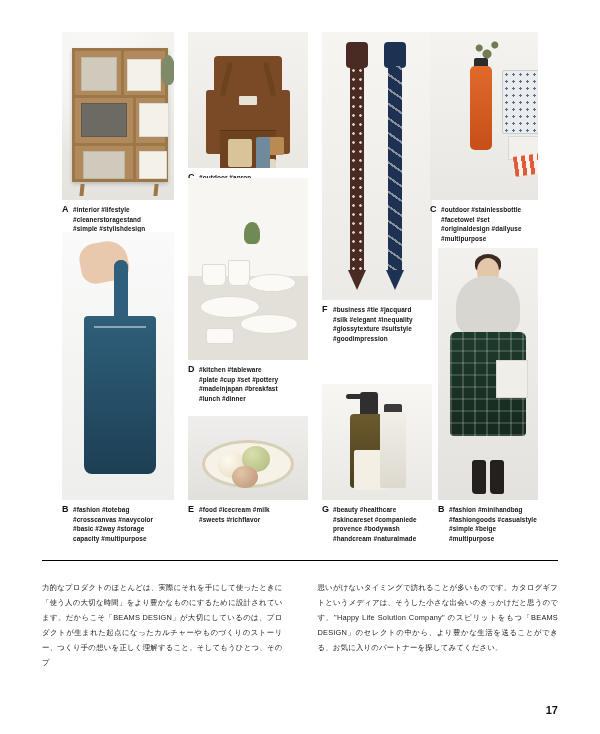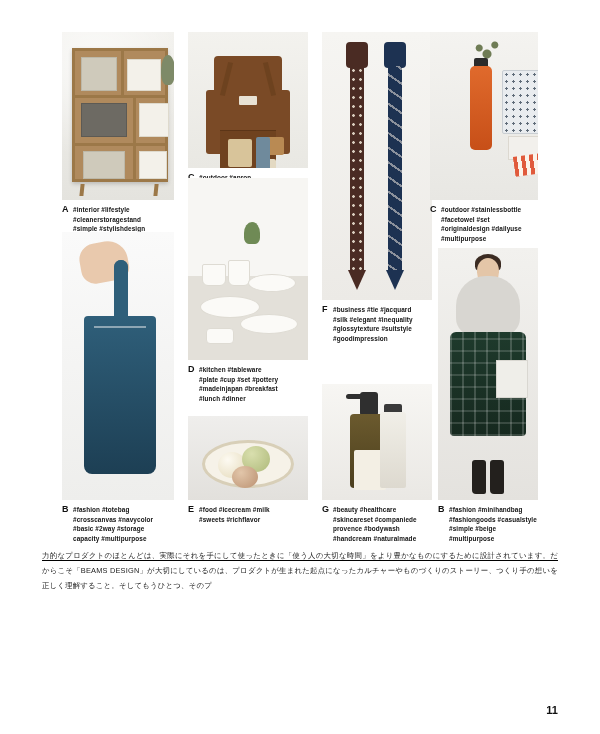--- a/index.html
+++ b/index.html
@@ -308,21 +308,21 @@
   
   .rule {
     position: absolute;
     left: 42px; right: 42px;
     height: 1px;
     background: #000;
     top: 560px;
   }
   .columns {
     position: absolute;
-    left: 42px; right: 42px; top: 548px;
+    left: 42px; right: 42px; top: 580px;
     display: flex;
     gap: 35px;
   }
   .col {
     flex: 1 1 0;
     font-size: 7.4px;
     line-height: 15px;
     color: #1a1a1a;
     text-align: justify;
     letter-spacing: 0.2px;
@@ -528,16 +528,17 @@
 #fashiongoods #casualstyle
 #simple #beige
 #multipurpose</span>
     </div>
   </div>
 
   <div class="rule"></div>
 
   <div class="columns">
     <div class="col">力的なプロダクトのほとんどは、実際にそれを手にして使ったときに「使う人の大切な時間」をより豊かなものにするために設計されています。だからこそ「BEAMS DESIGN」が大切にしているのは、プロダクトが生まれた起点になったカルチャーやものづくりのストーリー、つくり手の想いを正しく理解すること。そしてもうひとつ、そのプ</div>
-  </div>
-
-  <div class="folio">11</div>
+    <div class="col">思いがけないタイミングで訪れることが多いものです。カタログギフトというメディアは、そうした小さな出会いのきっかけだと思うのです。"Happy Life Solution Company" のスピリットをもつ「BEAMS DESIGN」のセレクトの中から、より豊かな生活を送ることができる、お気に入りのパートナーを探してみてください。</div>
+  </div>
+
+  <div class="folio">17</div>
 </div>
 
 </body></html>

